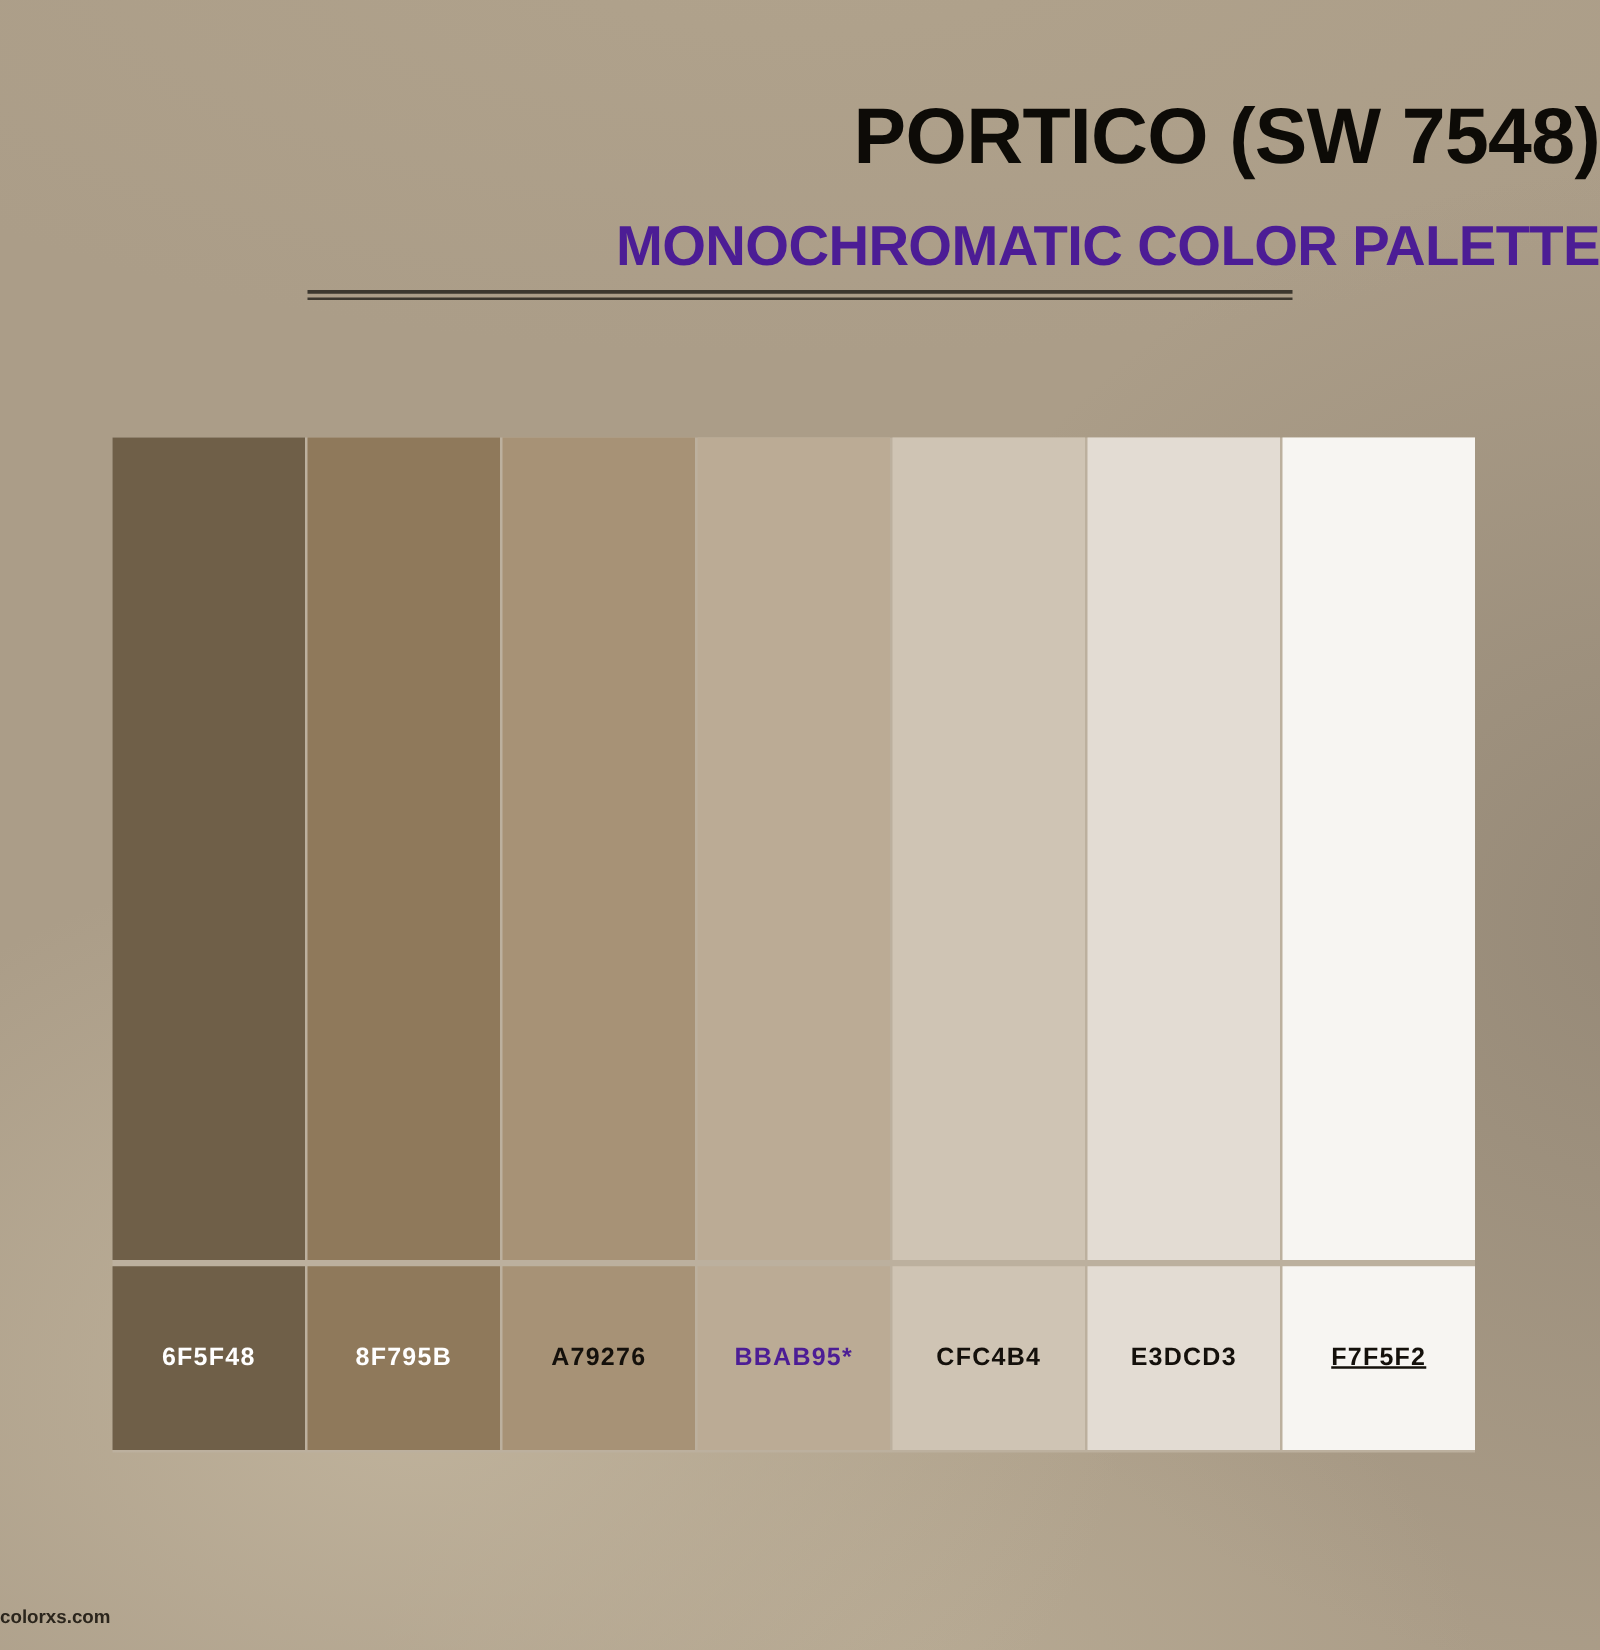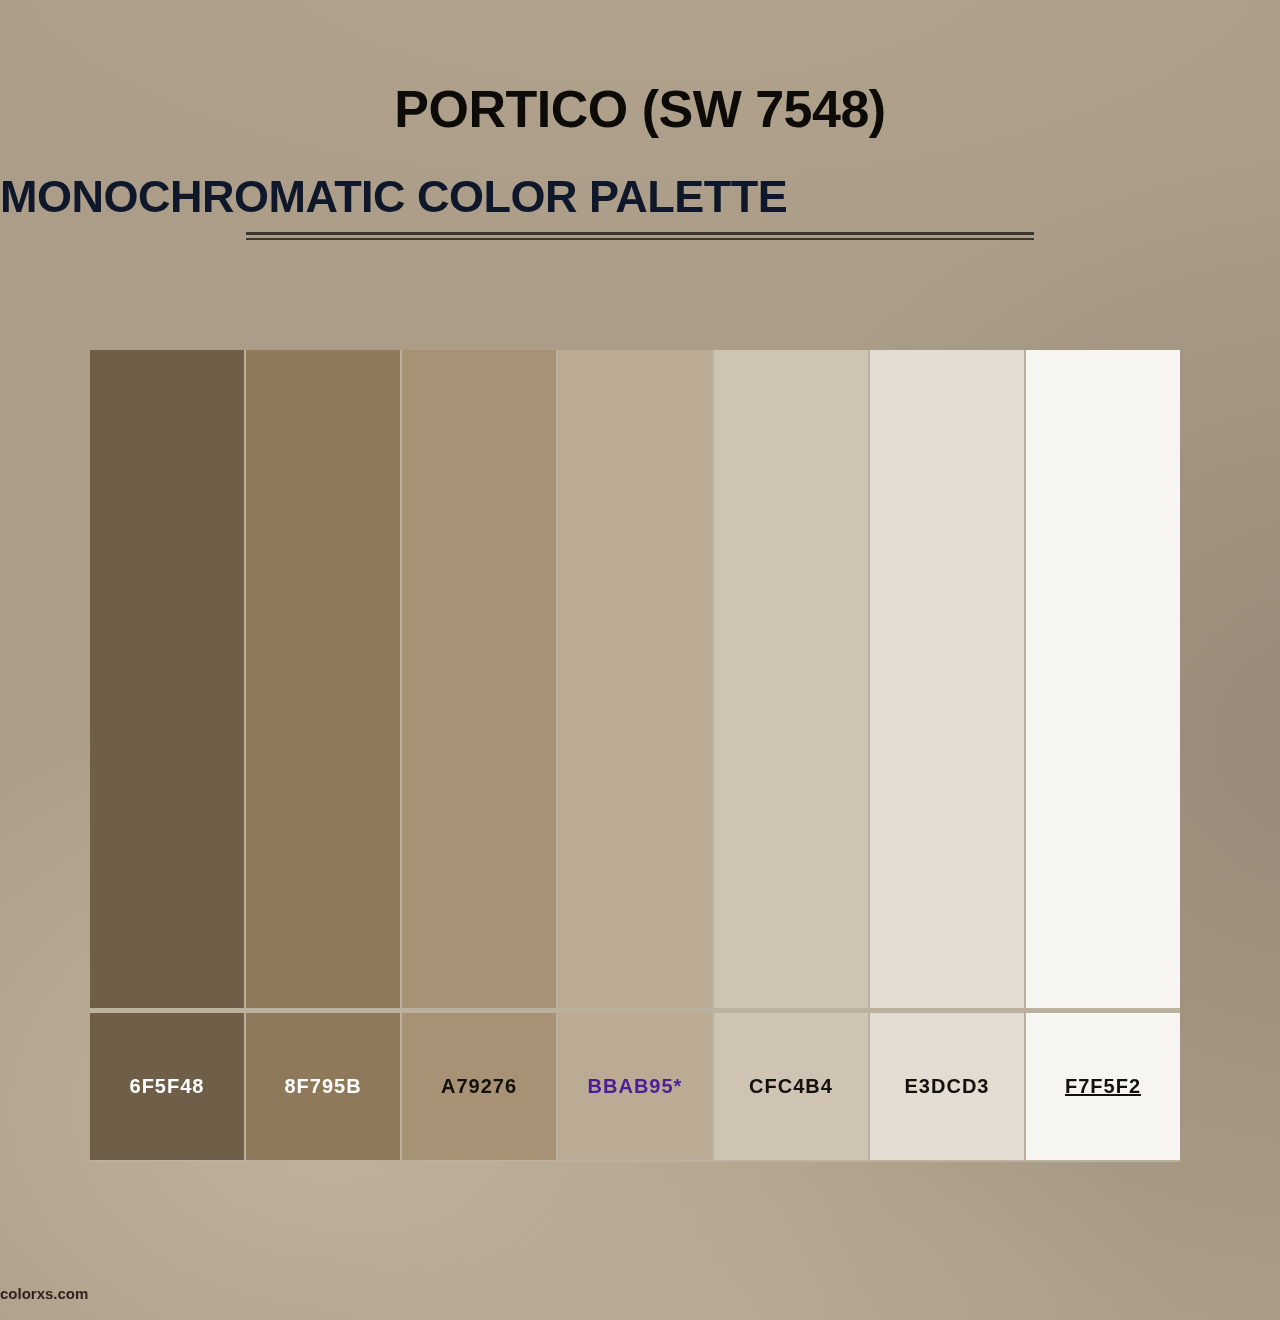--- a/index.html
+++ b/index.html
@@ -11,29 +11,29 @@
     background:
       radial-gradient(950px 720px at 26% 84%, rgba(193,180,157,0.95) 0%, rgba(193,180,157,0) 60%),
       radial-gradient(760px 560px at 58% 102%, rgba(186,173,150,0.75) 0%, rgba(186,173,150,0) 58%),
       radial-gradient(1050px 980px at 104% 56%, rgba(124,113,99,0.45) 0%, rgba(124,113,99,0) 62%),
       radial-gradient(1400px 520px at 50% -4%, rgba(179,165,142,0.65) 0%, rgba(179,165,142,0) 65%),
       #AB9D88;
   }
 
   .page-title {
     position: absolute; top: 78px; left: 0; width: 100%;
-    margin: 0; text-align: center;
-    font-size: 52px; line-height: 62px; font-weight: 700;
+    margin: 0; text-align: right;
+    font-size: 63px; line-height: 62px; font-weight: 700;
     letter-spacing: -0.5px; color: #0D0B07;
   }
   .page-subtitle {
     position: absolute; top: 170px; left: 0; width: 100%;
-    margin: 0; text-align: left;
+    margin: 0; text-align: right;
     font-size: 45px; line-height: 54px; font-weight: 700;
-    letter-spacing: -0.5px; color: #0f172a;
+    letter-spacing: -0.5px; color: #4c1d95;
   }
   .divider {
     position: absolute; top: 232px; left: 246px; width: 788px;
     height: 3px;
     border-top: 3px solid #3C372E;
     border-bottom: 2px solid #3C372E;
   }
 
   .palette {
     position: absolute; left: 90px; top: 350px; width: 1090px;

